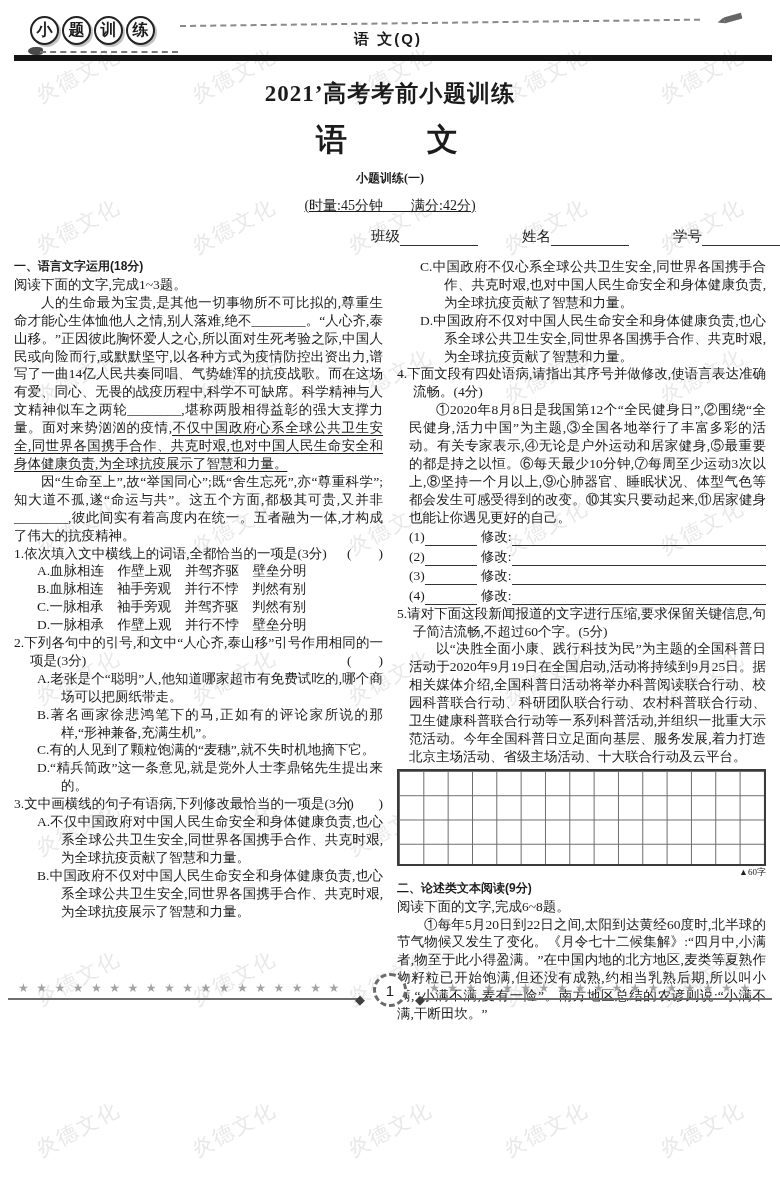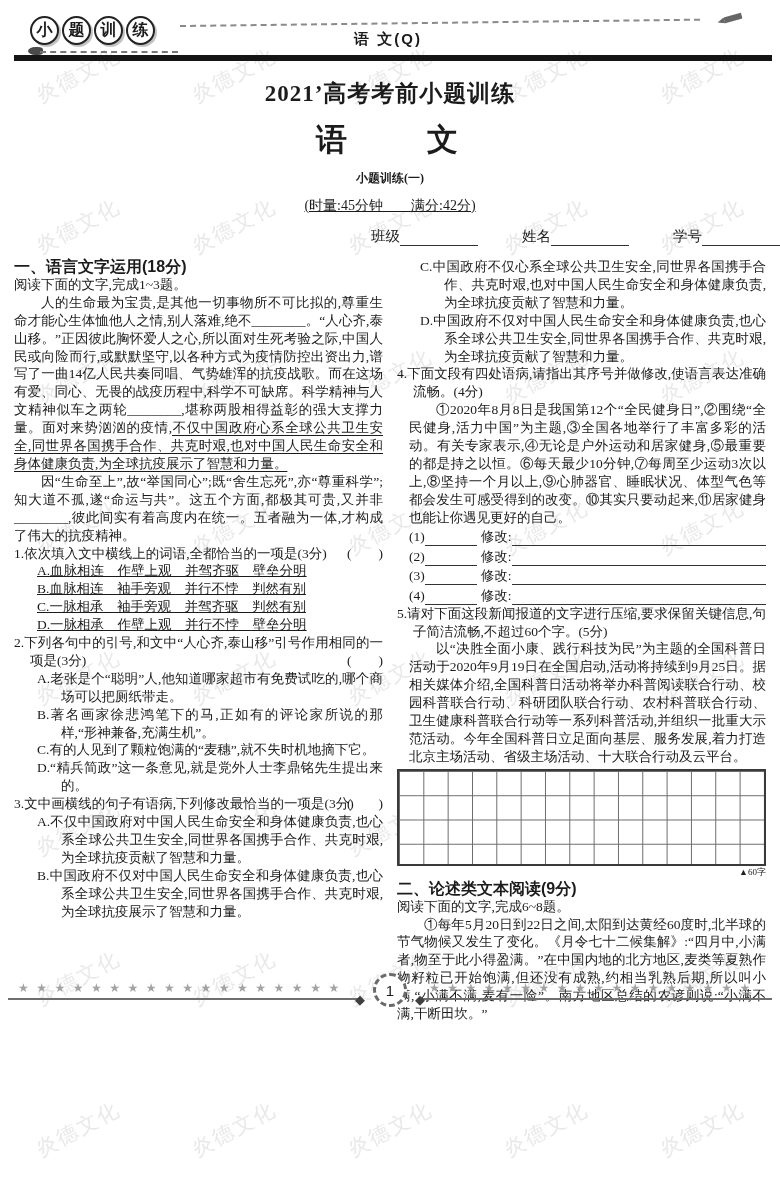--- a/index.html
+++ b/index.html
@@ -41,28 +41,28 @@
   .main-title { font-size:23px; font-weight:bold; letter-spacing:1px; }
   .subject-title { font-size:31px; font-weight:bold; margin-top:10px; letter-spacing:6px; }
   .paper-no { font-size:12px; font-weight:bold; margin-top:9px; }
   .exam-meta { font-size:14px; margin-top:10px;text-decoration:underline; }
   .fields { margin-top:12px; display:flex; justify-content:flex-end; gap:44px; font-size:14.5px; }
   .field { display:flex; align-items:flex-end; }
   .field-blank { display:inline-block; width:78px; border-bottom:1px solid #333; height:15px; }
   
   .columns { display:flex; gap:14px; padding:0 14px; margin-top:12px; }
   .col { width:372px; font-size:13.5px; line-height:17.9px; text-align:justify; text-justify:inter-character; }
-  .sec-heading { font-family:"Liberation Sans","DejaVu Sans",sans-serif; font-weight:bold; font-size:16px; }
+  .sec-heading { font-family:"Liberation Sans","DejaVu Sans",sans-serif; font-weight:bold; font-size:12px; }
   .intro { }
   .para { text-indent:2em; }
   .ul-clause { text-decoration:underline; text-underline-offset:3px; text-decoration-thickness:1px; }
   .qstem { padding-left:16px; text-indent:-16px; }
   .bracket { float:right; }
   .opt { padding-left:47px; text-indent:-24px; }
-  .opt-single { padding-left:47px; text-indent:-24px; white-space:nowrap;text-decoration:underline; }
+  .opt-single { padding-left:47px; text-indent:-24px; white-space:nowrap; }
   .qbody { padding-left:12px; }
   .ansrow { display:flex; align-items:flex-end; height:19.5px; }
   .blank-short { display:inline-block; width:52px; border-bottom:1px solid #333; height:14px; margin-right:4px; }
   .blank-long { flex:1; border-bottom:1px solid #333; height:14px; }
   .answer-grid {
     height:97px; border:2px solid #3a3a3a; margin-top:3px; background-color:#fff;
     background-image:linear-gradient(to right,#6a6a6a 1px,transparent 1px),
                      linear-gradient(to bottom,#6a6a6a 1px,transparent 1px);
     background-size:calc(100% / 15) 24.25px;
   }

